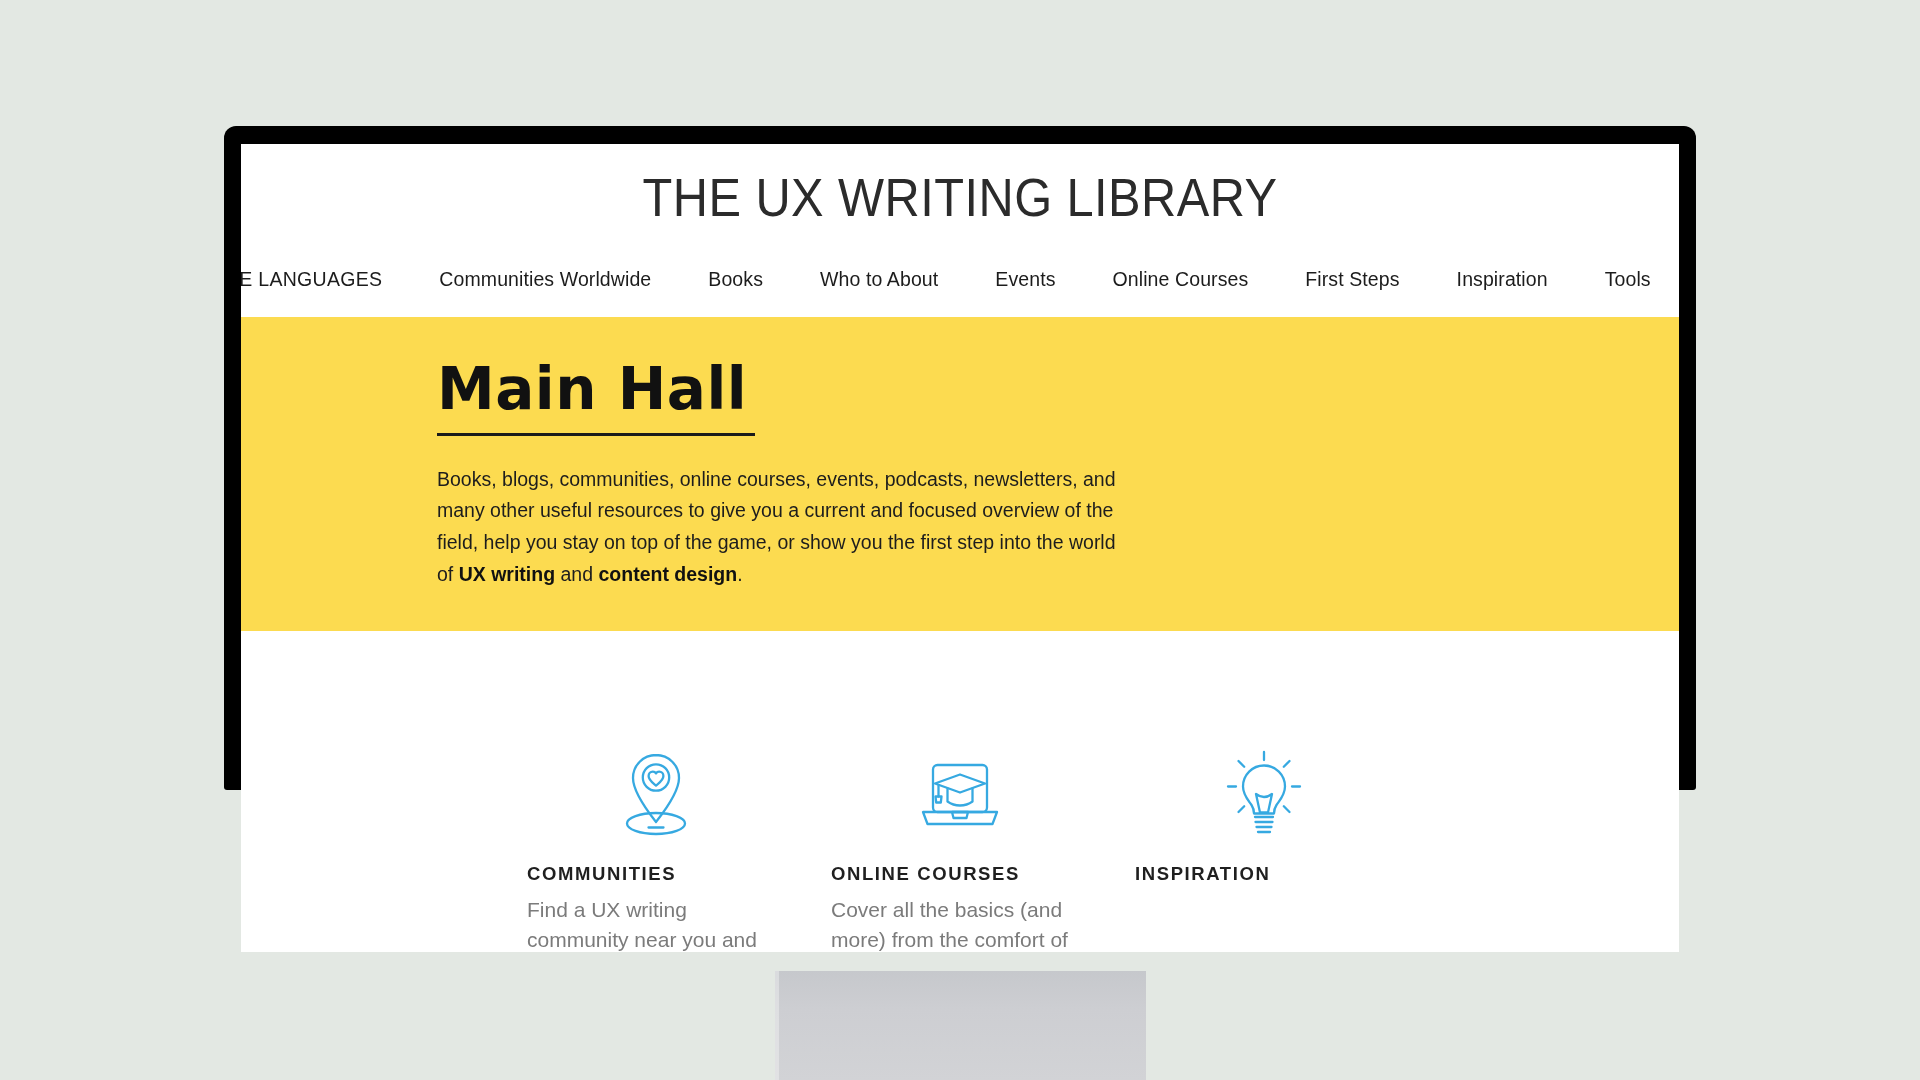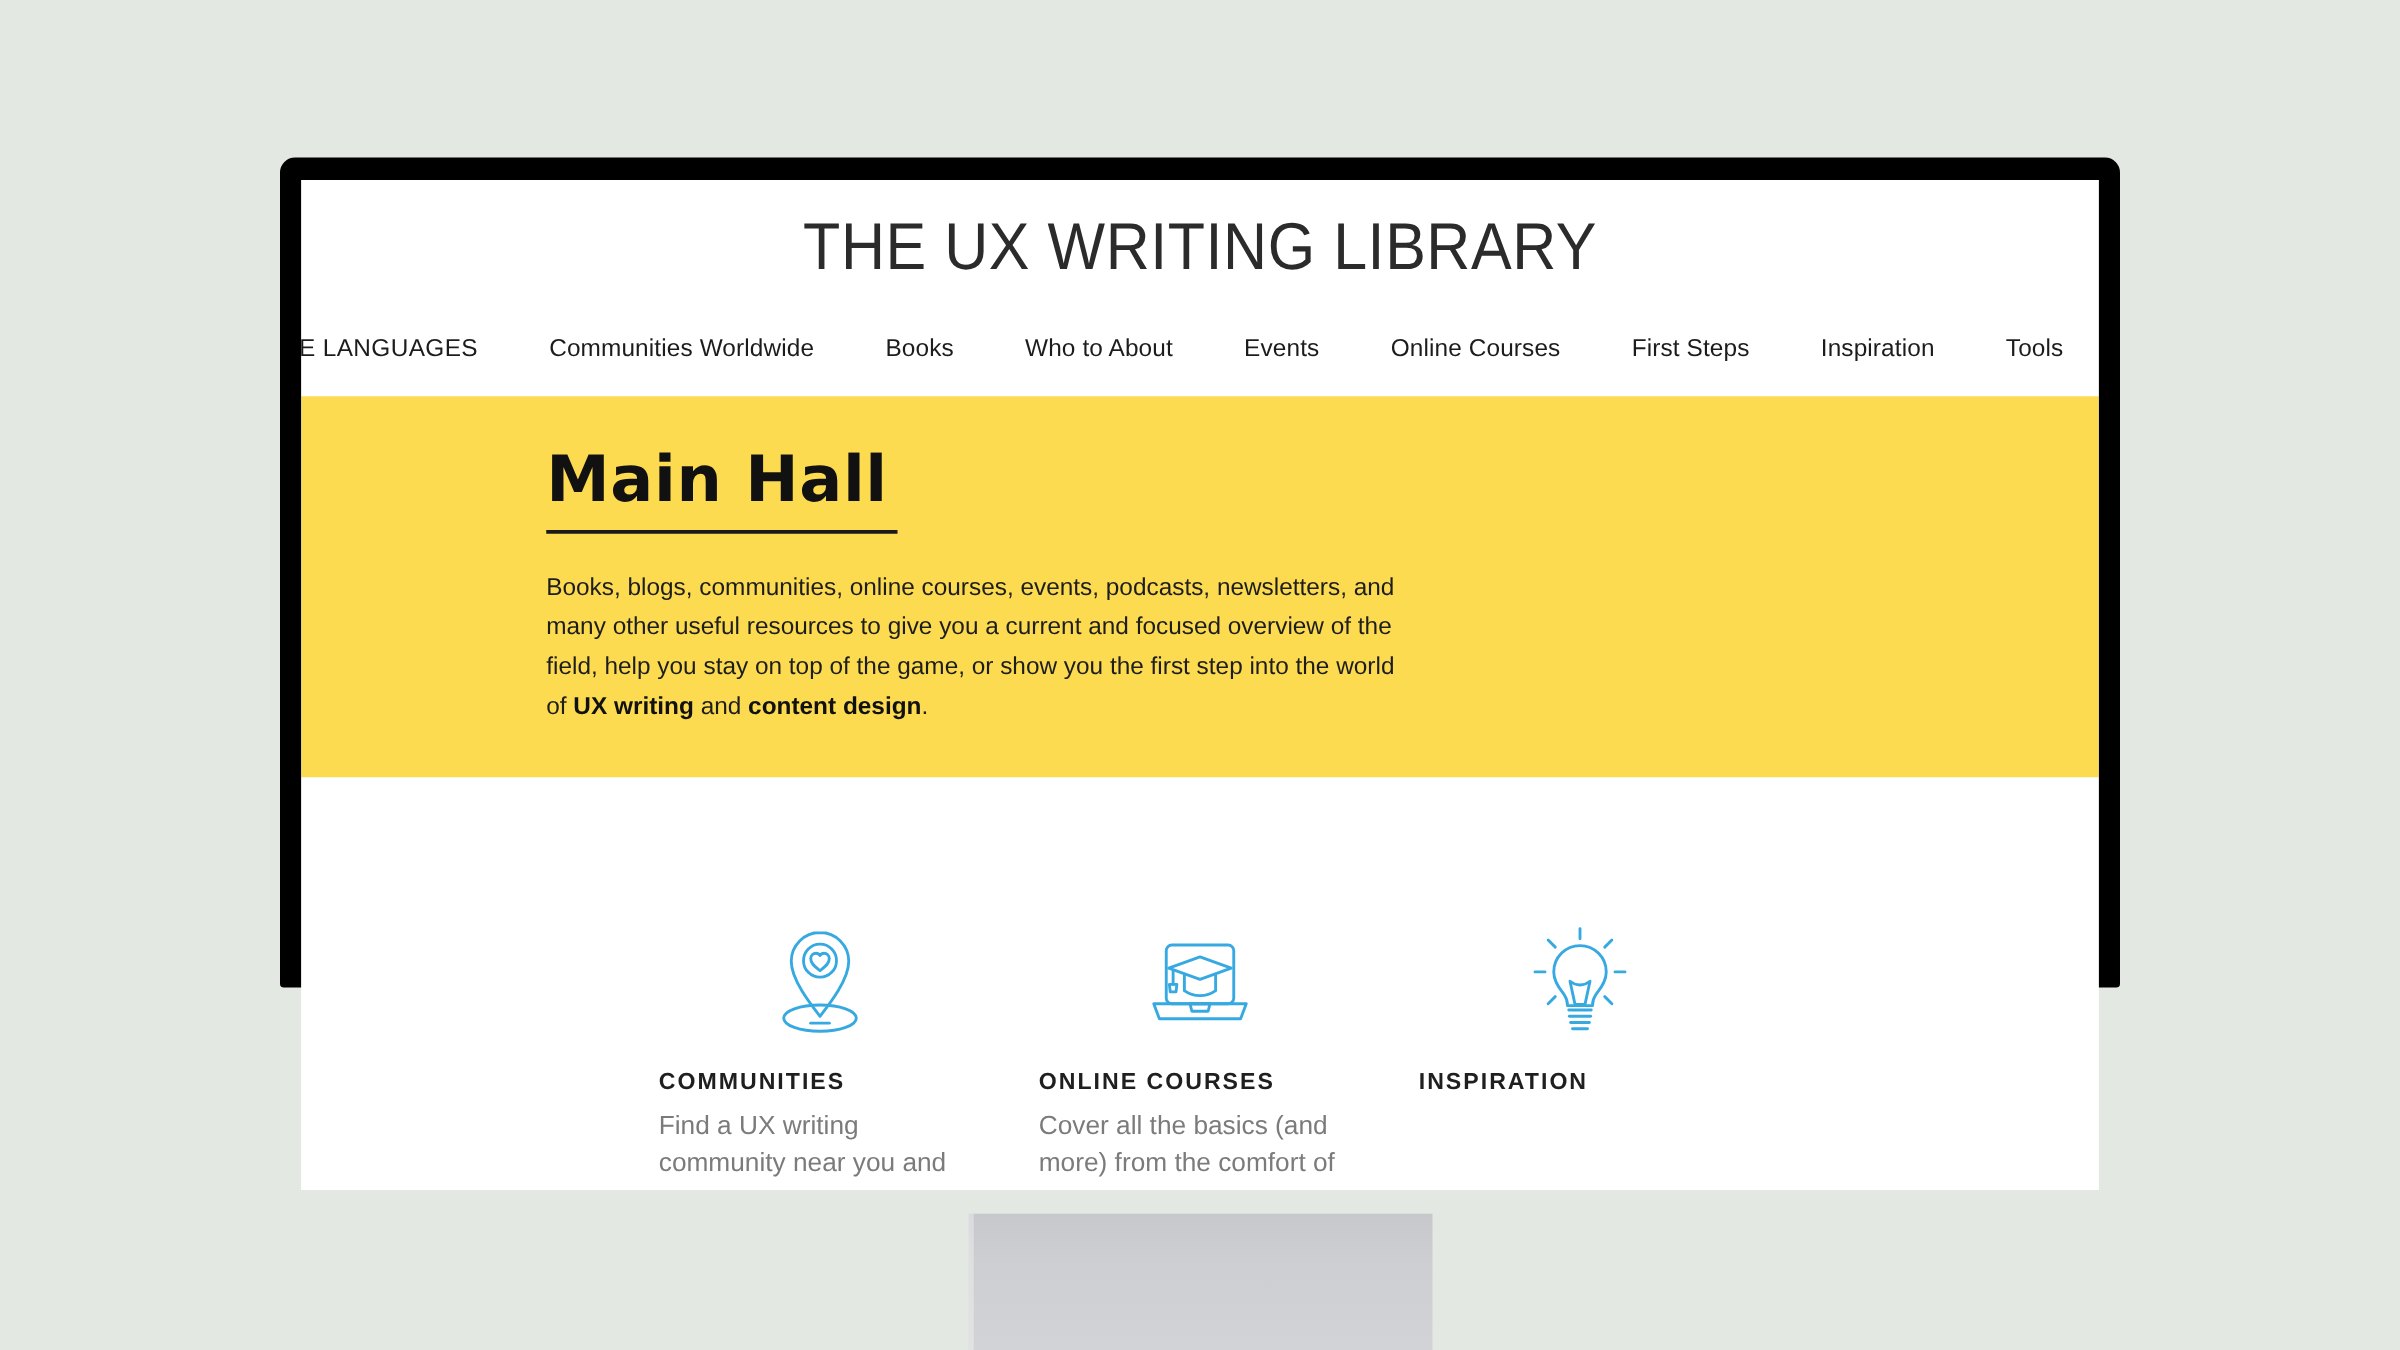--- a/index.html
+++ b/index.html
@@ -97,21 +97,21 @@
     background: #fcdb50;
     padding: 38px 0 40px 0;
   }
   #hero-inner {
     width: 930px;
     margin: 0 0 0 196px;
   }
   #hero-title {
     font-family: "DejaVu Sans", sans-serif;
     font-weight: bold;
-    font-size: 51px;
+    font-size: 58px;
     letter-spacing: 0.5px;
     color: #111111;
     margin: 0;
     display: inline-block;
     padding: 0 8px 10px 0;
     border-bottom: 3.5px solid #1a1a1a;
   }
   #hero-text {
     margin: 28px 0 0 0;
     font-family: Liberation Sans, sans-serif;

